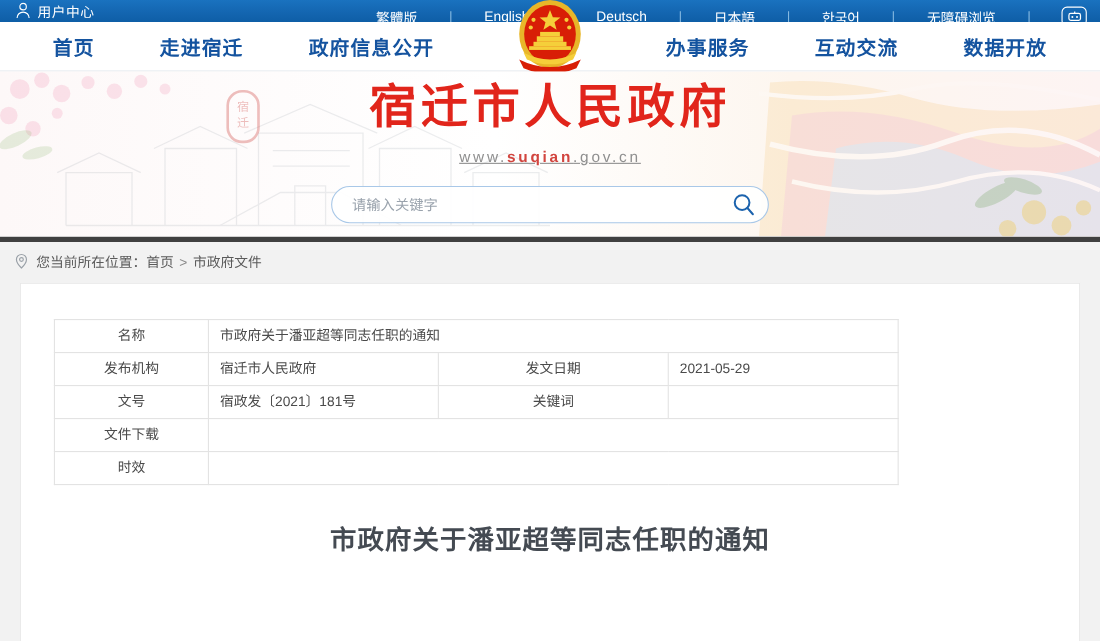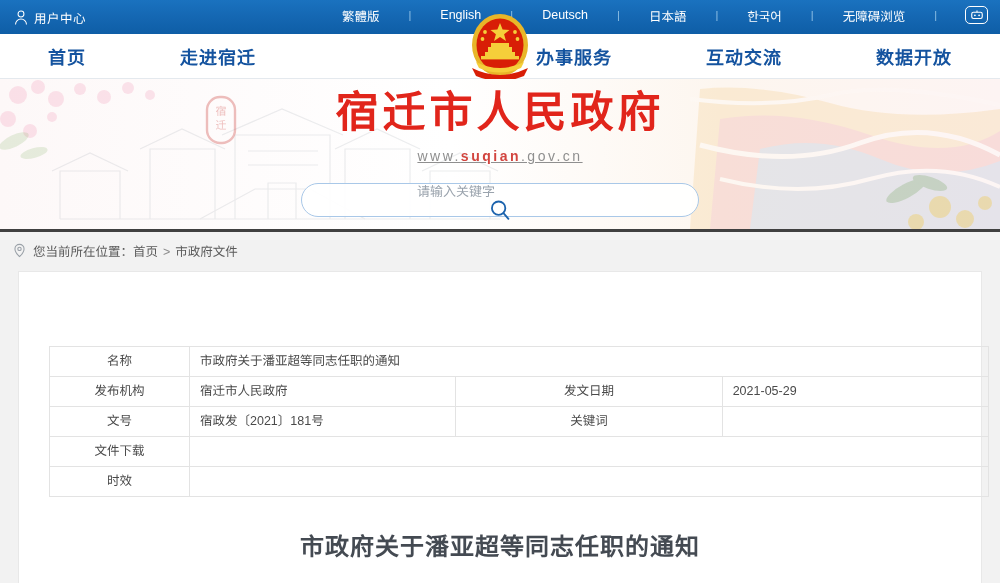--- a/index.html
+++ b/index.html
@@ -6,23 +6,23 @@
   html, body {
     width: 1000px; height: 583px;
     overflow: hidden;
     background: #f2f2f2;
     font-family: "Liberation Sans", "DejaVu Sans", sans-serif;
   }
 
   
   .topbar {
     position: relative;
-    height: 34px;
+    height: 20px;
     background: linear-gradient(180deg,#1a72bf 0%,#1466b1 55%,#0e5ea6 100%);
-    display: flex; align-items: center;
+    display: flex; align-items: flex-start;
     color: #fff;
   }
   .user-center {
     display: flex; align-items: center; gap: 6px;
     margin-left: 14px;
     font-size: 12.5px; color: #ffffff;
     letter-spacing: .5px;
   }
   .user-icon { width: 14px; height: 15px; display:block; }
   .lang-links {
@@ -95,60 +95,59 @@
     text-decoration: underline;
   }
   .site-url b { color: #d2453f; font-weight: bold; }
   .search-box {
     position: absolute; left: 50%; transform: translateX(-50%);
     bottom: 12px;
     width: 398px; height: 34px;
     background: rgba(255,255,255,.92);
     border: 1px solid #a9c8e8;
     border-radius: 18px;
-    display: flex; align-items: center; flex-direction: column;
+    display: flex; align-items: center;
   }
   .search-input {
     flex: 1; border: none; outline: none; background: transparent;
     font-size: 13px; color: #555;
     padding: 0 8px 0 18px;
     font-family: "Liberation Sans", sans-serif;
   }
   .search-input::placeholder { color: #9aa3ad; }
   .search-btn {
     width: 44px; height: 32px; background: none; border: none;
     cursor: pointer; display:flex; align-items:center; justify-content:center;
   }
 
   
   .crumbbar {
     height: 40px;
     background: #f2f2f2;
-    border-top: 3px solid #404040;
+    border-top: 5px solid #404040;
     display: flex; align-items: center;
     padding-left: 12px;
   }
   .pin-icon { width: 15px; height: 15px; margin-right: 6px; display:block; }
   .crumb-text { font-size: 12.5px; color: #5a5a5a; }
   .crumb-text a { color: #5a5a5a; text-decoration: none; }
   .crumb-sep { margin: 0 5px; color: #8a8a8a; }
 
   
   .card {
     margin: 2px 18px 0 18px;
     background: #ffffff;
     border: 1px solid #e8e8e8;
     height: 330px;
     padding: 32px 30px 0 30px;
   }
   table.meta {
-    width: 940px;
+    width: 768px;
     border-collapse: collapse;
     table-layout: fixed;
-    margin-top: 42px;
   }
   table.meta td {
     border: 1px solid #e3e3e3;
     height: 30px;
     font-size: 12.5px;
     color: #4a4a4a;
     padding: 4px 10px;
     line-height: 1.5;
   }
   td.lbl {
@@ -200,20 +199,21 @@
         <circle cx="13" cy="7.5" r="1.3" fill="#ffffff"></circle>
       </svg>
     </span>
   </div>
 </div>
 
 <div class="nav">
   <div class="nav-inner">
     <a class="nav-item" href="#">首页</a>
     <a class="nav-item" href="#">走进宿迁</a>
+    <a class="nav-item" href="#">政府信息公开</a>
     <span class="nav-spacer"></span>
     <a class="nav-item" href="#">办事服务</a>
     <a class="nav-item" href="#">互动交流</a>
     <a class="nav-item" href="#">数据开放</a>
   </div>
 
   <svg class="emblem" viewBox="0 0 92 78">
     <ellipse cx="46" cy="39" rx="28" ry="31" fill="#e8b629"></ellipse>
     <ellipse cx="46" cy="39" rx="23.5" ry="26.5" fill="#d81e06"></ellipse>
     <path d="M46 17 l2.6 6.6 6.9.3 -5.4 4.3 1.9 6.8 -6-3.9 -6 3.9 1.9-6.8 -5.4-4.3 6.9-.3z" fill="#f5cf3a"></path>

